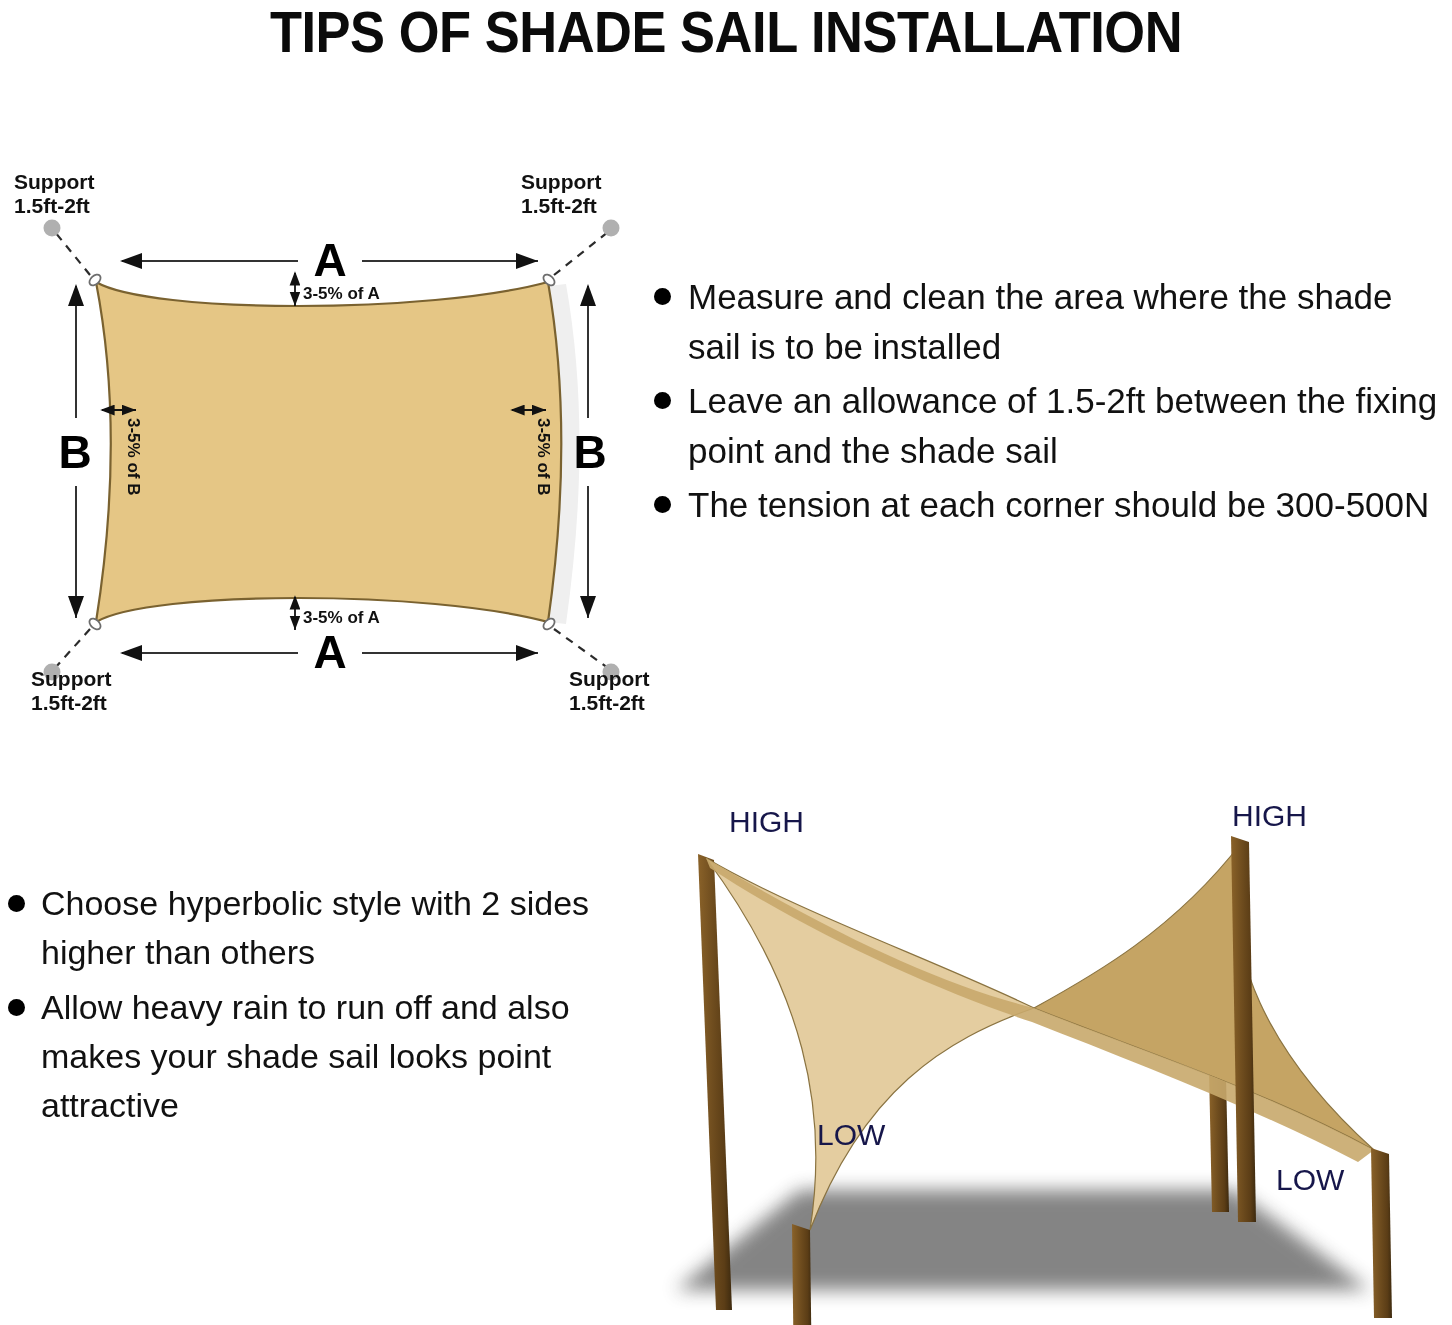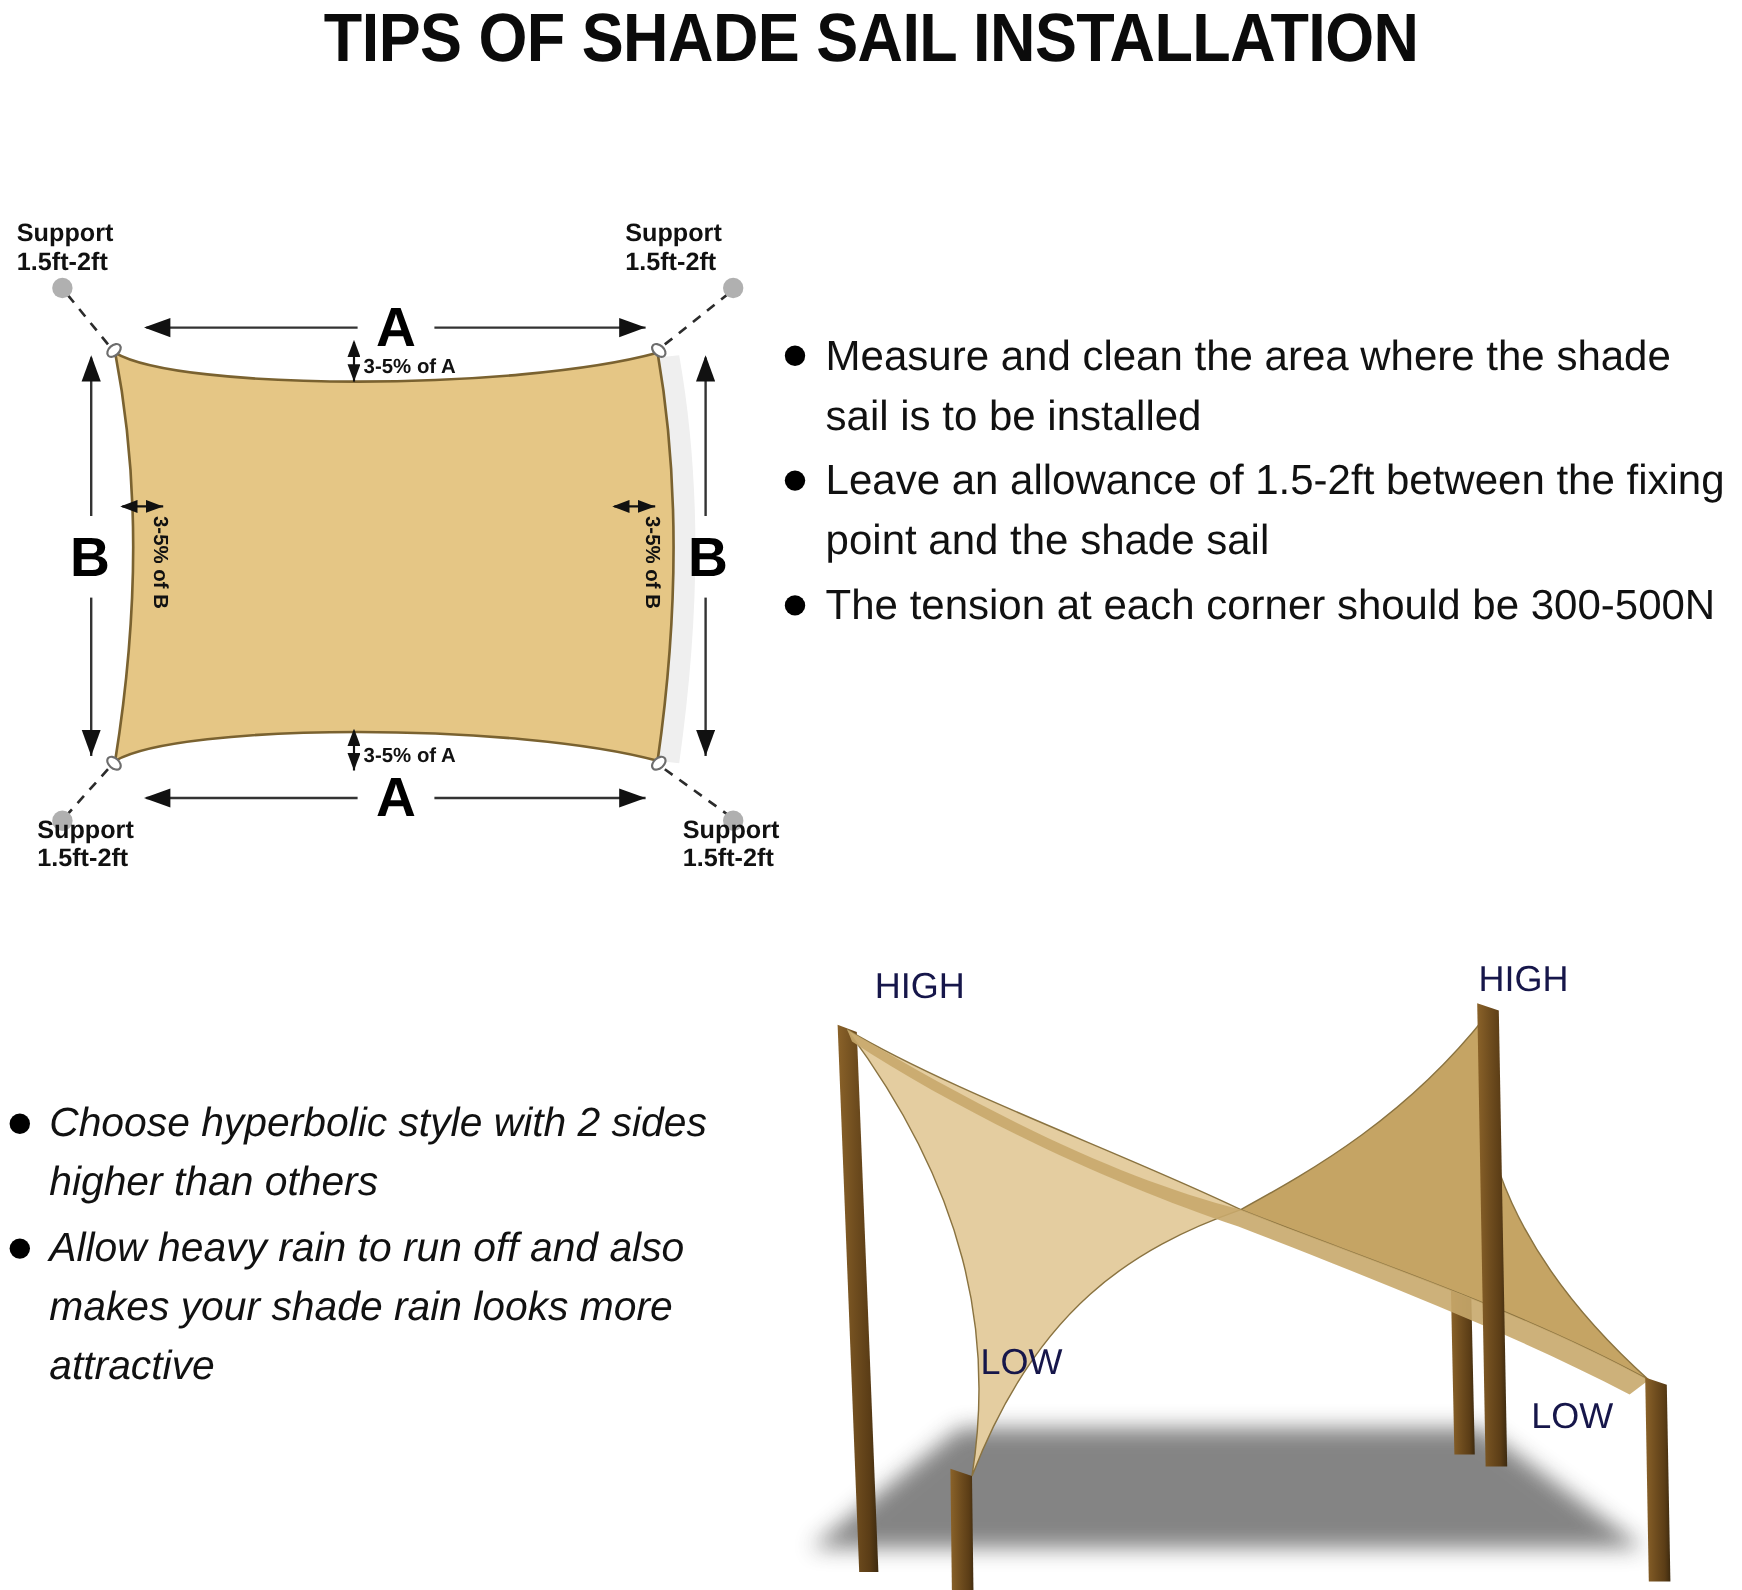--- a/index.html
+++ b/index.html
@@ -26,39 +26,39 @@
     flex:0 0 auto;border-radius:50%;background:#000;
   }
   .bullet-text{flex:1 1 auto;}
   #tips-right{left:654px;top:272px;width:800px;}
   #tips-right .bullet-row{margin-bottom:4px;}
   #tips-right .bullet-dot{width:17px;height:17px;margin-top:16px;margin-right:17px;}
   #tips-right .bullet-text{
     font-size:35px;line-height:50px;color:#111;
     font-family:"Liberation Sans","DejaVu Sans",sans-serif;
   }
-  #tips-left{left:8px;top:912px;width:620px;font-style:italic;}
+  #tips-left{left:8px;top:879px;width:620px;}
   #tips-left .bullet-row{margin-bottom:6px;}
   #tips-left .bullet-dot{width:17px;height:17px;margin-top:16px;margin-right:16px;}
   #tips-left .bullet-text{
     font-size:34px;line-height:49px;color:#111;
     font-family:"Liberation Sans","DejaVu Sans",sans-serif;
   }
   
   .lbl-support{font-family:"Liberation Sans","DejaVu Sans",sans-serif;font-size:21px;font-weight:600;fill:#111;}
   .lbl-dim{font-family:"Liberation Sans","DejaVu Sans",sans-serif;font-size:46px;font-weight:bold;fill:#000;}
   .lbl-pct{font-family:"Liberation Sans","DejaVu Sans",sans-serif;font-size:17px;font-weight:600;fill:#111;}
   .lbl-hl{font-family:"Liberation Sans","DejaVu Sans",sans-serif;font-size:30px;fill:#16164a;}
 </style>
 </head>
 <body>
 
 <div id="title">TIPS OF SHADE SAIL INSTALLATION</div>
 
-<div class="svgwrap" id="top-diagram-wrap" style="left:0px;top:168px;width:660px;height:580px;">
+<div class="svgwrap" id="top-diagram-wrap" style="left:0px;top:156px;width:660px;height:580px;">
   <svg width="660" height="580" viewBox="0 0 660 580" xmlns="http://www.w3.org/2000/svg">
     <defs>
       <marker id="arrR" markerWidth="12" markerHeight="12" refX="11" refY="4" orient="auto">
         <path d="M0,0 L11,4 L0,8 z" fill="#111"></path>
       </marker>
       <marker id="arrL" markerWidth="12" markerHeight="12" refX="1" refY="4" orient="auto">
         <path d="M11,0 L0,4 L11,8 z" fill="#111"></path>
       </marker>
       <marker id="arrRs" markerWidth="9" markerHeight="9" refX="8" refY="3" orient="auto">
         <path d="M0,0 L8,3 L0,6 z" fill="#111"></path>
@@ -175,21 +175,21 @@
   </div>
 </div>
 
 <div class="bullets" id="tips-left">
   <div class="bullet-row">
     <span class="bullet-dot"></span>
     <span class="bullet-text">Choose hyperbolic style with 2 sides higher than others</span>
   </div>
   <div class="bullet-row">
     <span class="bullet-dot"></span>
-    <span class="bullet-text">Allow heavy rain to run off and also makes your shade rain looks more attractive</span>
+    <span class="bullet-text">Allow heavy rain to run off and also makes your shade sail looks point attractive</span>
   </div>
 </div>
 
 <div class="svgwrap" id="bottom-diagram-wrap" style="left:614px;top:790px;width:807px;height:535px;">
   <svg width="807" height="535" viewBox="0 0 807 535" xmlns="http://www.w3.org/2000/svg">
     <defs>
       <filter id="softblur" x="-25%" y="-60%" width="150%" height="230%">
         <feGaussianBlur stdDeviation="9"></feGaussianBlur>
       </filter>
       <linearGradient id="postGrad" x1="0" y1="0" x2="1" y2="0">

